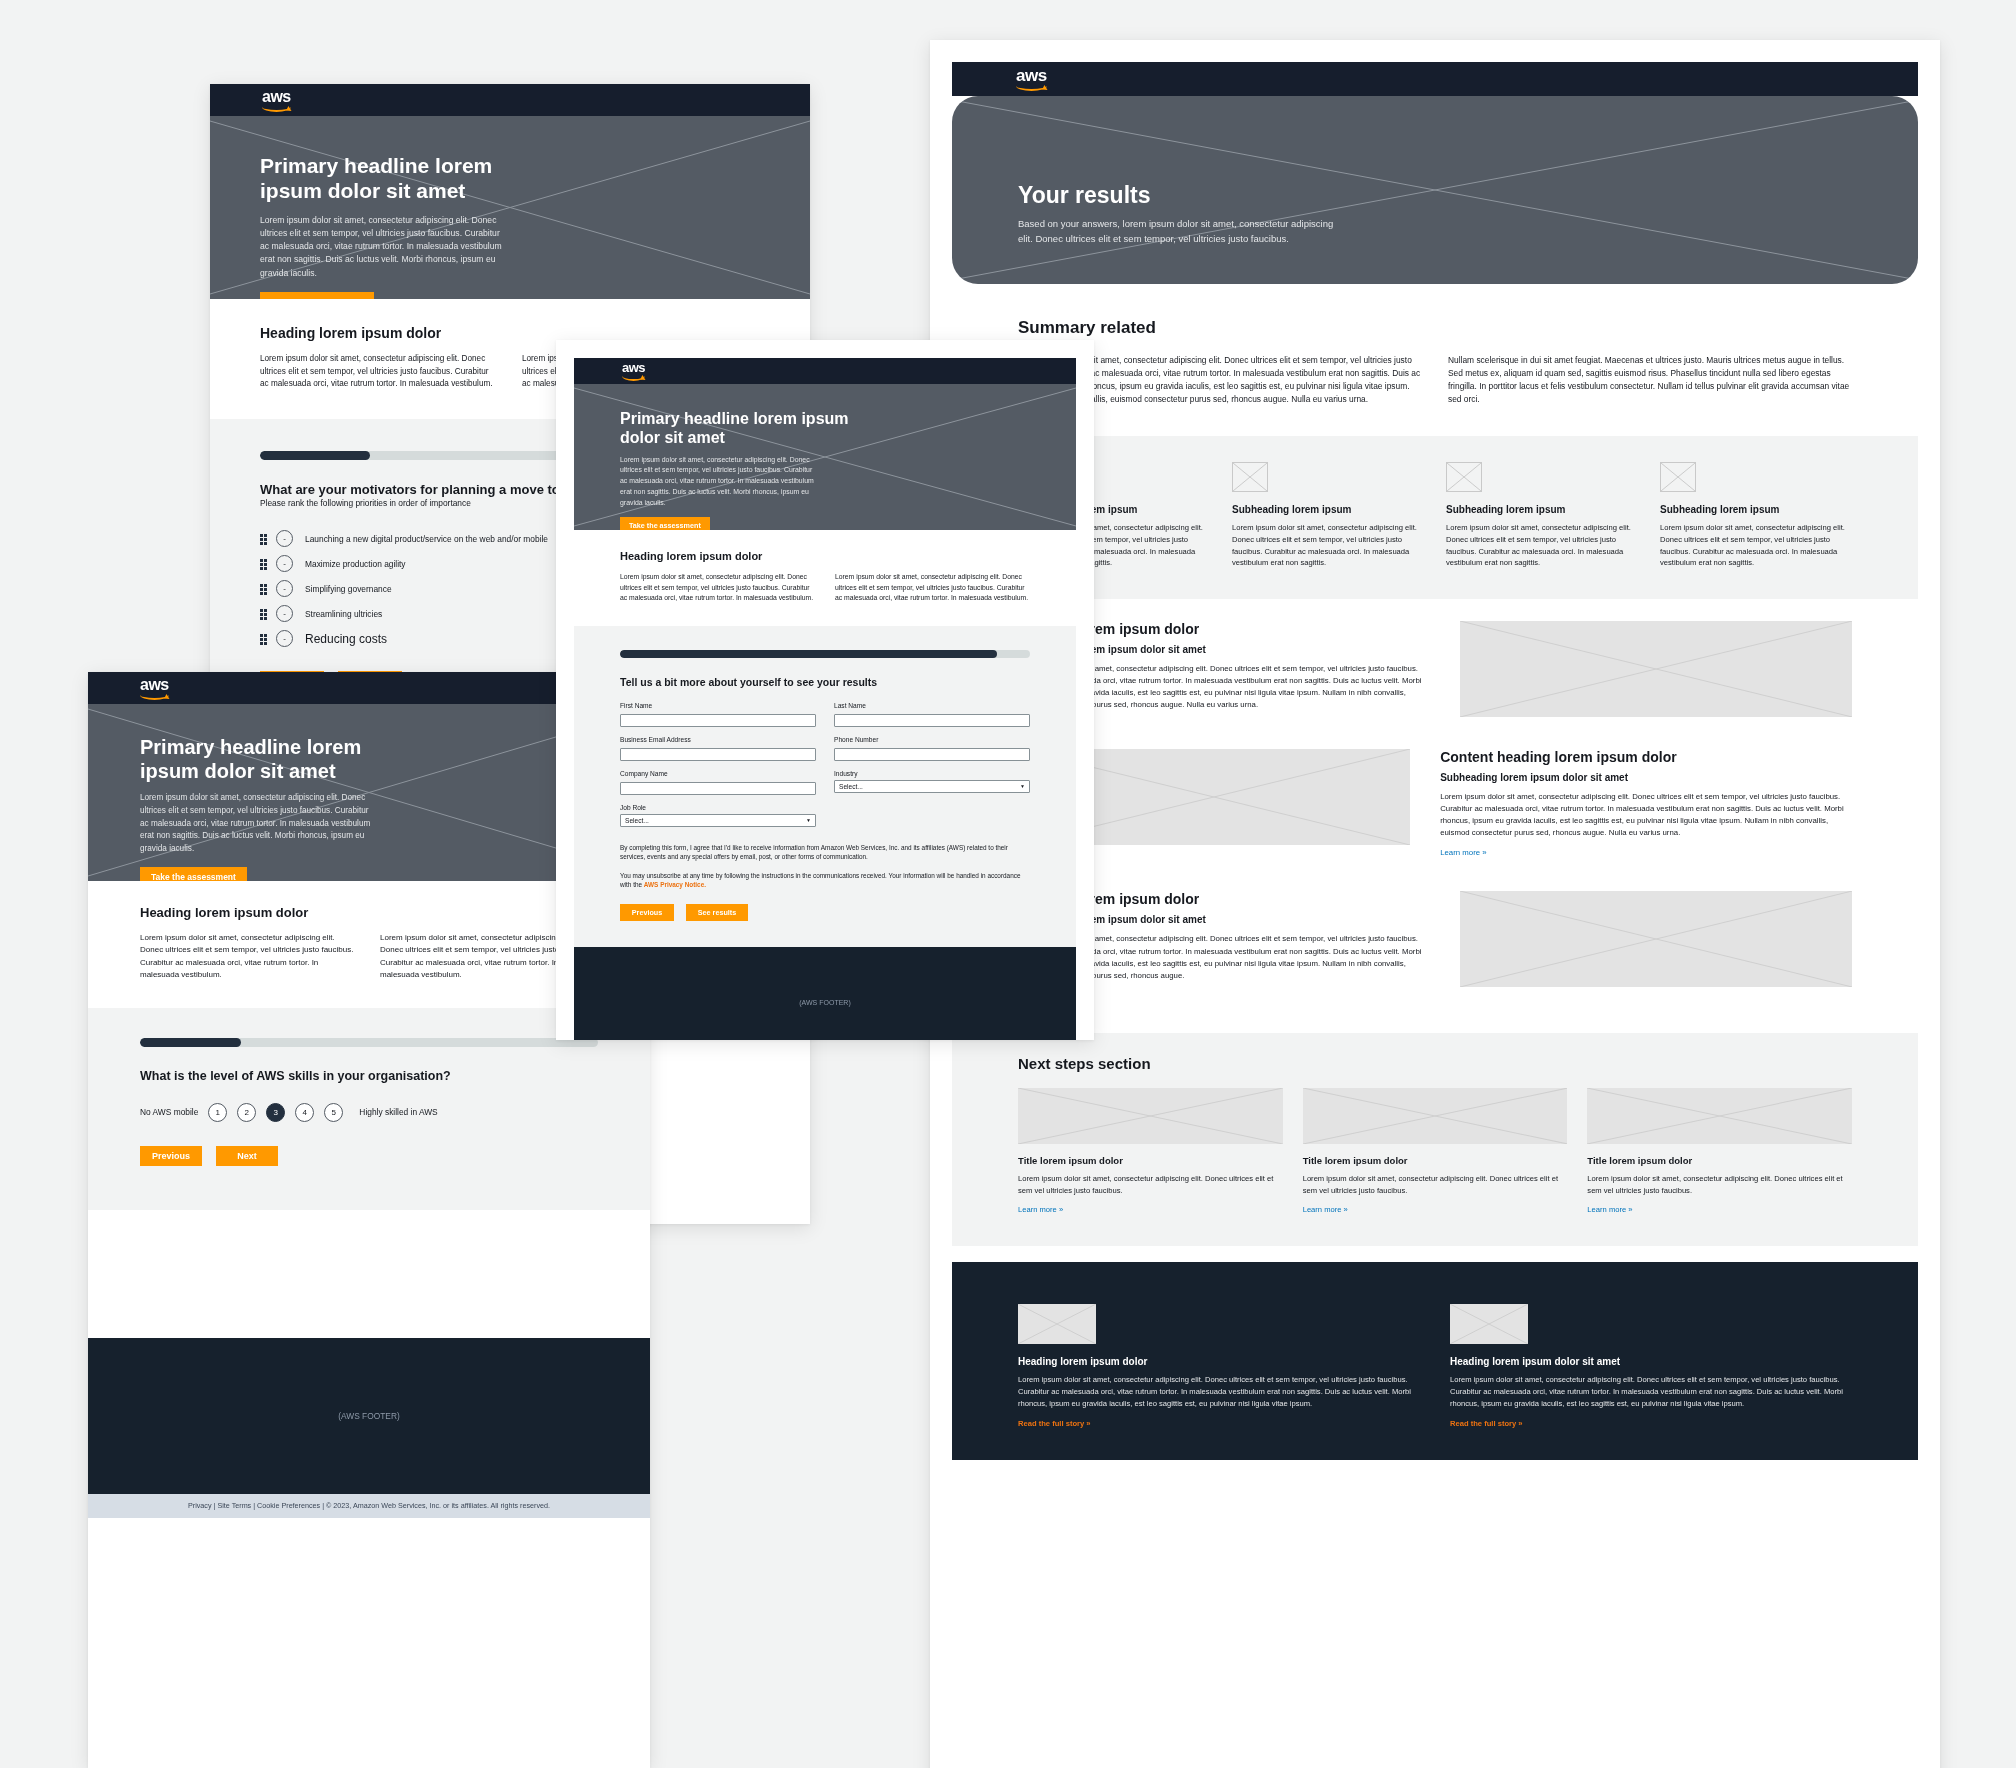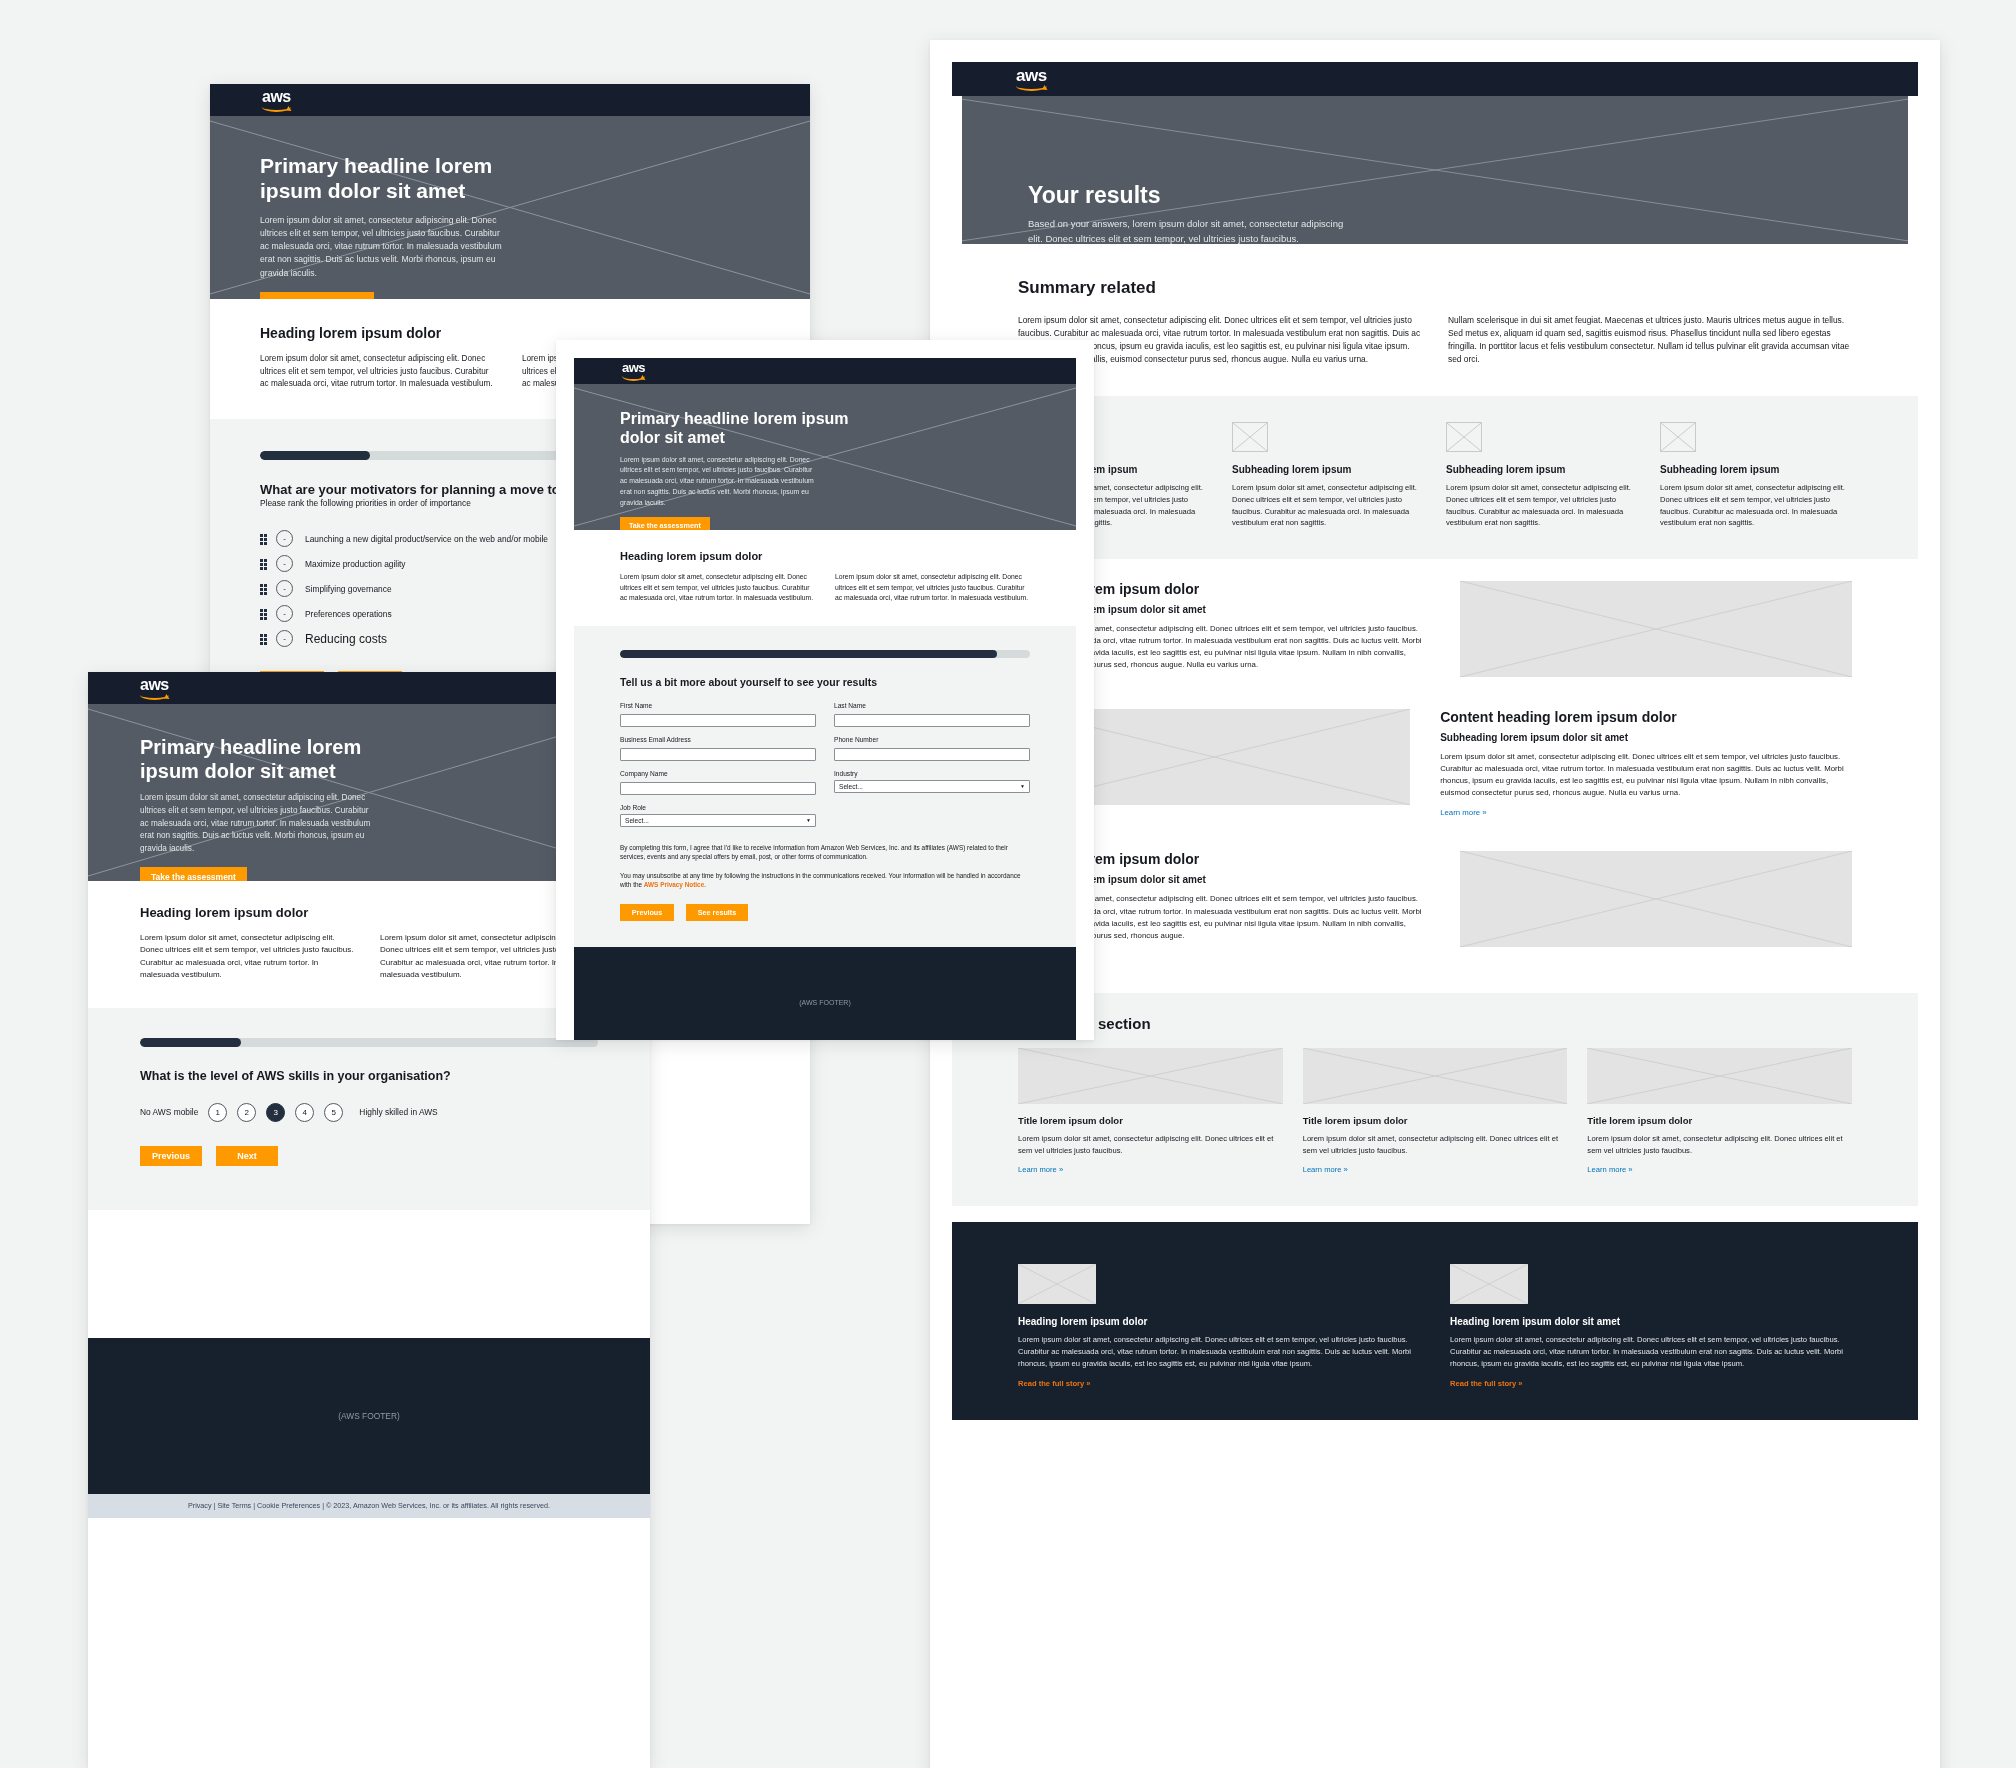--- a/index.html
+++ b/index.html
@@ -85,21 +85,21 @@
 
 <div class="card" style="left:930px; top:40px; width:1010px; height:1740px;">
 
   <div class="awsnav" style="height:34px; padding-left:64px; margin:22px 22px 0 22px;">
     <div class="awslogo" style="font-size:17px;">
       <span>aws</span>
       <span class="smile"></span>
     </div>
   </div>
 
-  <div class="hero" style="height:148px; margin:0 32px; padding:0;">
+  <div class="hero" style="height:188px; margin:0 22px; padding:0;border-radius:26px;">
     <div class="xbox">
       <svg viewBox="0 0 966 188" preserveAspectRatio="none">
         <line x1="0" y1="4" x2="966" y2="184" stroke="#8d949c" stroke-width="1"></line>
         <line x1="966" y1="4" x2="0" y2="184" stroke="#8d949c" stroke-width="1"></line>
       </svg>
     </div>
     <div class="hero-inner" style="padding:86px 0 0 66px;">
       <h1 style="font-size:23px;">Your results</h1>
       <p style="font-size:9.5px; max-width:330px; margin-top:8px;">Based on your answers, lorem ipsum dolor sit amet, consectetur adipiscing elit. Donec ultrices elit et sem tempor, vel ultricies justo faucibus.</p>
     </div>
@@ -344,21 +344,21 @@
       <div class="rank-row" style="margin-bottom:8px;">
         <span class="grip" style="width:7px;height:9px;margin-right:9px;">
             <span style="width:2.5px;height:2.5px"></span>
             <span style="width:2.5px;height:2.5px"></span>
             <span style="width:2.5px;height:2.5px"></span>
             <span style="width:2.5px;height:2.5px"></span>
             <span style="width:2.5px;height:2.5px"></span>
             <span style="width:2.5px;height:2.5px"></span>
           </span>
         <span class="circ" style="width:17px;height:17px;font-size:8px;">-</span>
-        <span class="rank-label" style="font-size:8.4px; margin-left:12px;">Preferences operations</span>
+        <span class="rank-label" style="font-size:8.4px; margin-left:12px;">Streamlining ultricies</span>
       </div>
       <div class="rank-row">
         <span class="grip" style="width:7px;height:9px;margin-right:9px;">
             <span style="width:2.5px;height:2.5px"></span>
             <span style="width:2.5px;height:2.5px"></span>
             <span style="width:2.5px;height:2.5px"></span>
             <span style="width:2.5px;height:2.5px"></span>
             <span style="width:2.5px;height:2.5px"></span>
             <span style="width:2.5px;height:2.5px"></span>
           </span>

